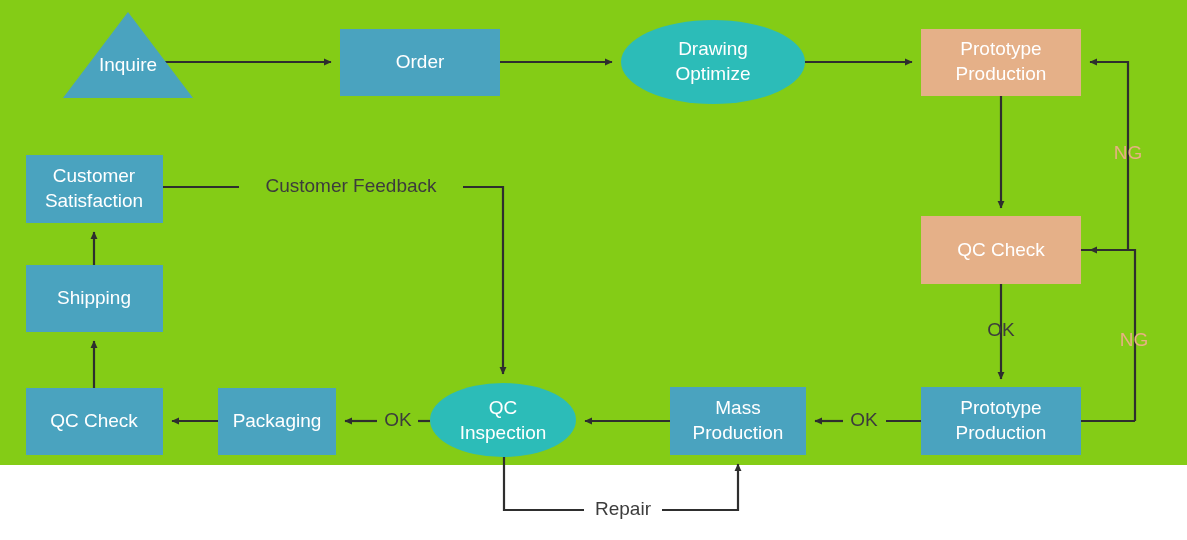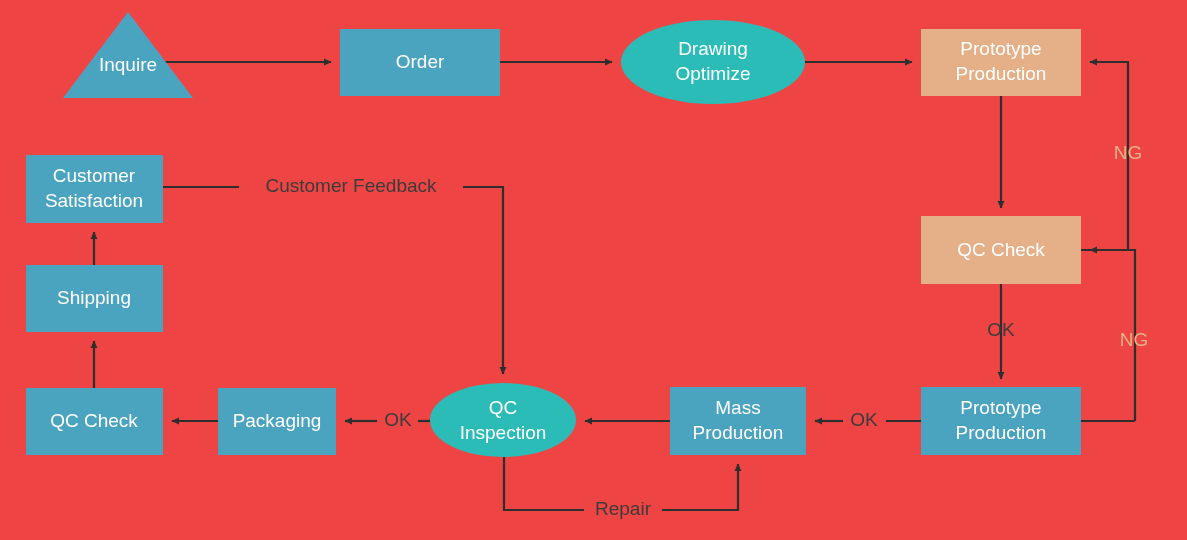--- a/index.html
+++ b/index.html
@@ -9,22 +9,22 @@
   }
   body {
     width: 1187px;
     height: 540px;
     font-family: "Liberation Sans", sans-serif;
     overflow: hidden;
   }
   #flow-root {
     position: relative;
     width: 1187px;
-    height: 540px;
-    background: #ef4444;
+    height: 465px;
+    background: #84cc16;
   }
   svg#flow-svg {
     position: absolute;
     top: 0;
     left: 0;
     width: 1187px;
     height: 540px;
     display: block;
   }
   .node-label {

